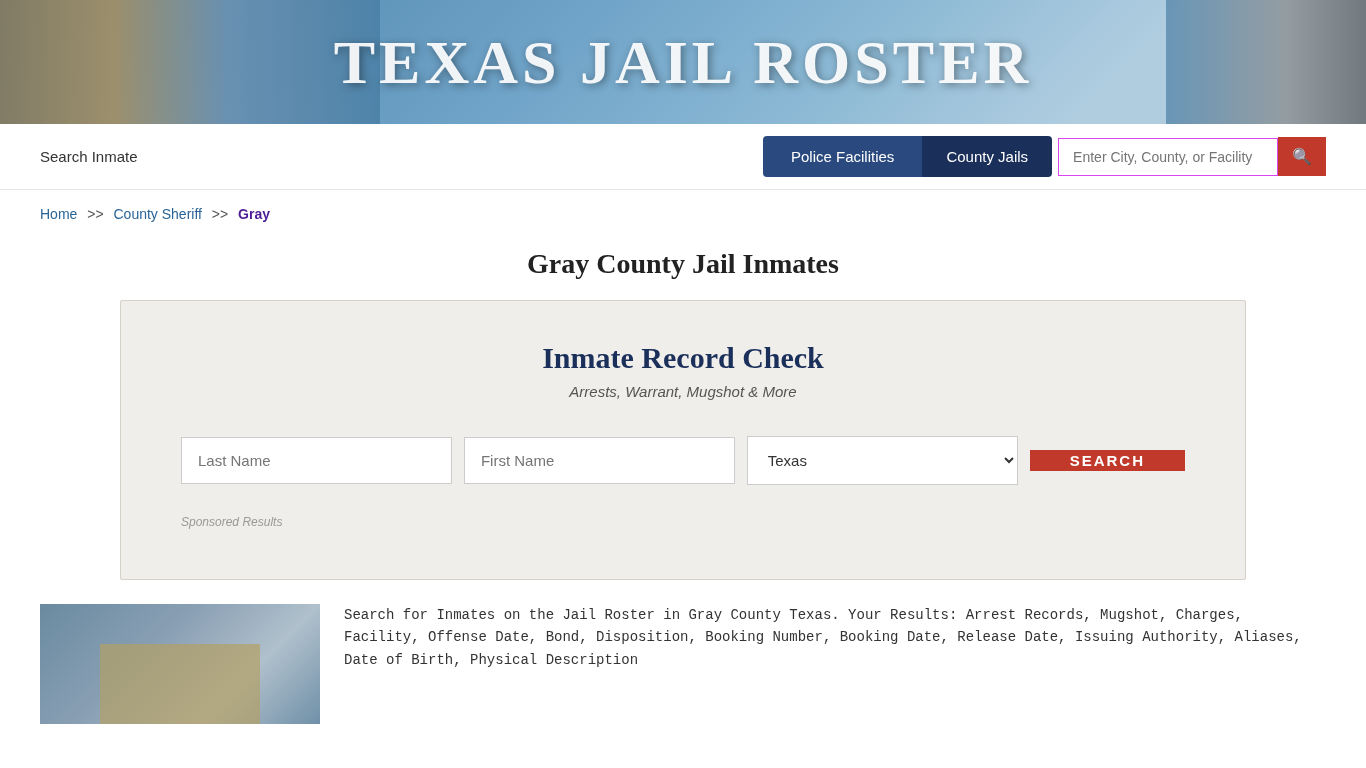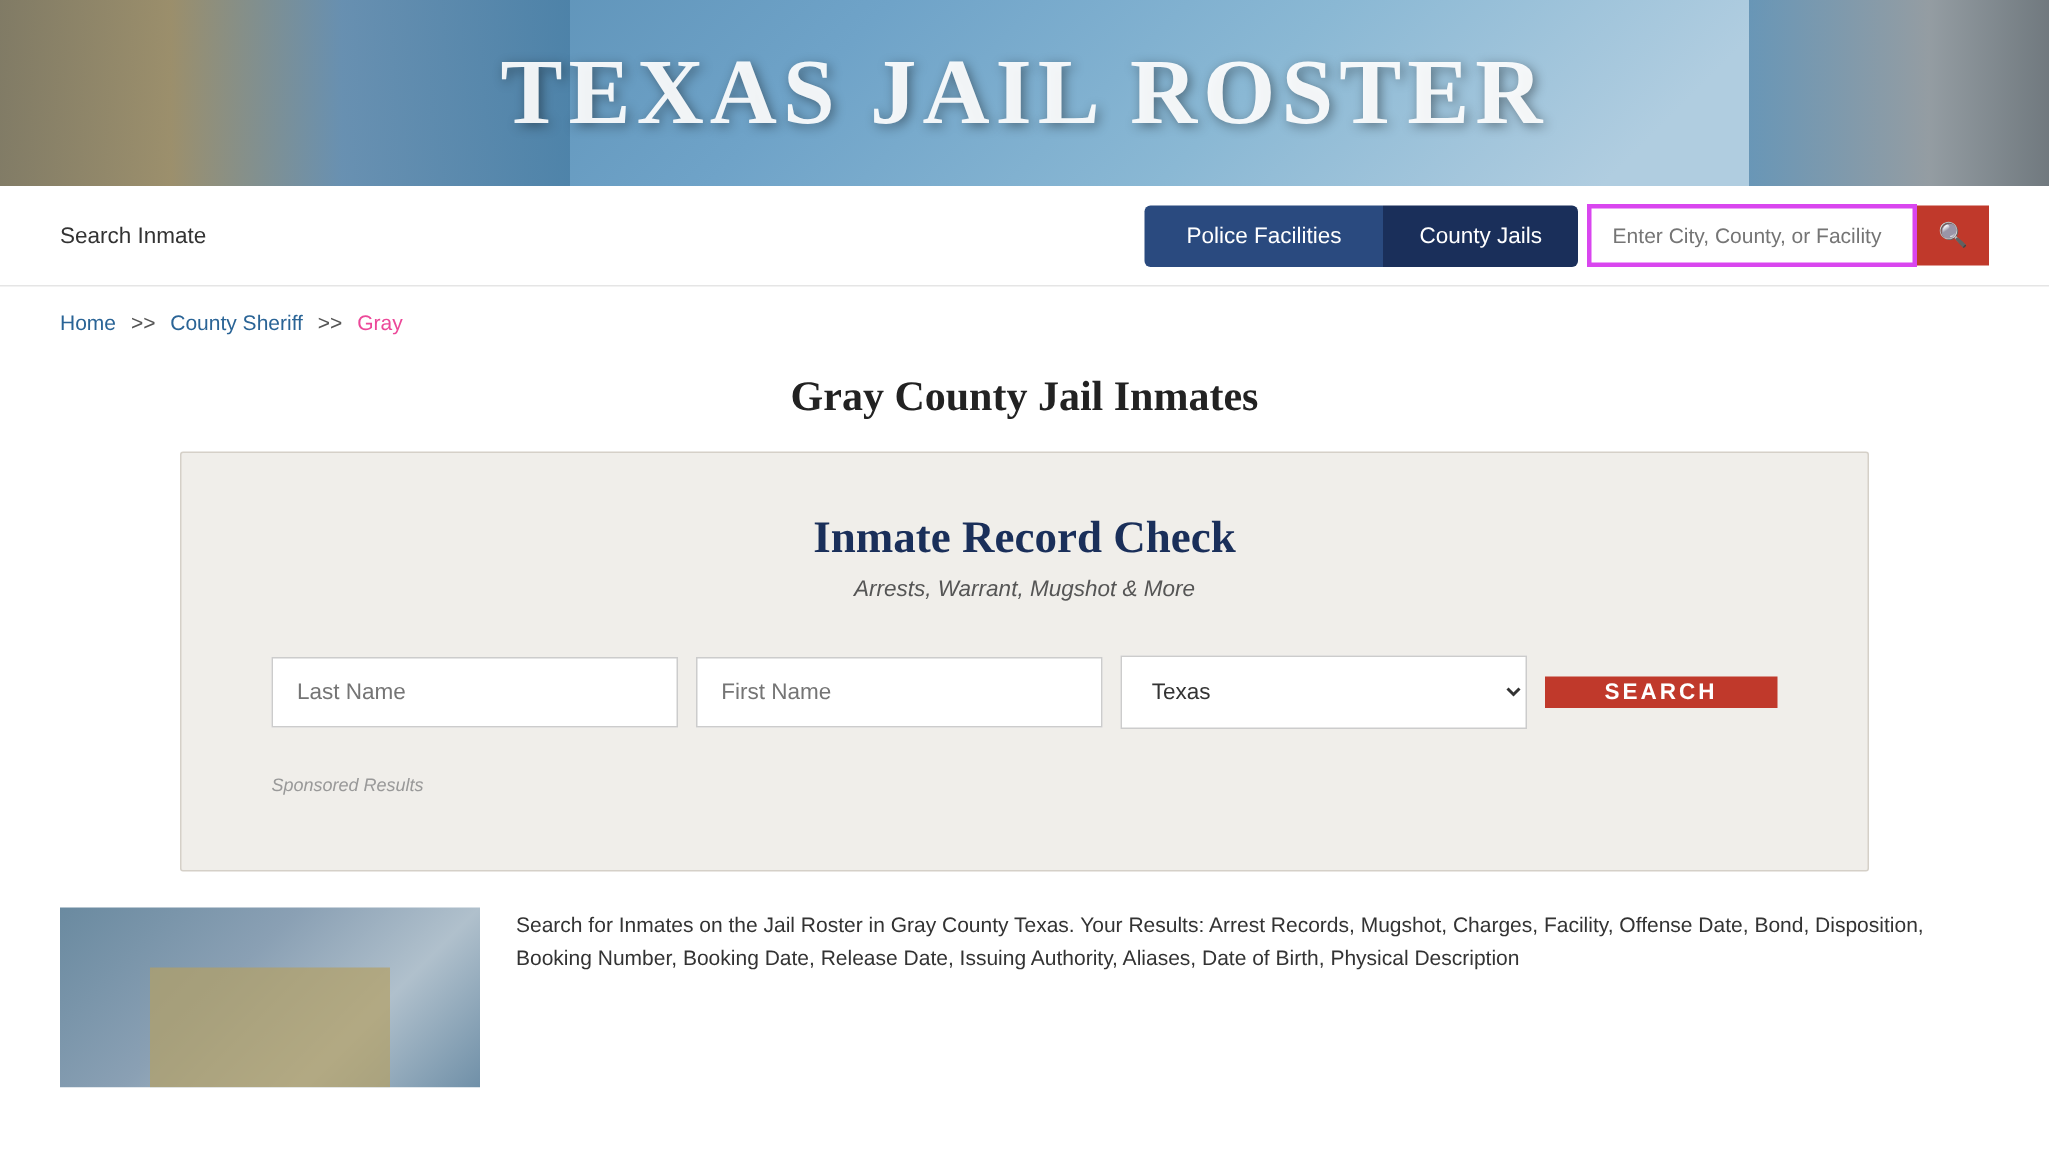--- a/index.html
+++ b/index.html
@@ -80,21 +80,21 @@
       cursor: pointer;
       font-family: Arial, sans-serif;
       border-radius: 0 4px 4px 0;
     }
     .search-facility-wrap {
       display: flex;
       align-items: center;
       margin-left: 6px;
     }
     .search-facility-input {
-      border: 3px solid #d946ef;
+      border: 1px solid #d946ef;
       padding: 10px 14px;
       font-size: 14px;
       width: 220px;
       outline: none;
       font-family: Arial, sans-serif;
       color: #aaa;
     }
     .search-facility-btn {
       background: #c0392b;
       color: #fff;
@@ -112,22 +112,22 @@
     }
     .breadcrumb a {
       color: #2a6496;
       text-decoration: none;
     }
     .breadcrumb .sep {
       color: #555;
       margin: 0 6px;
     }
     .breadcrumb .current {
-      font-weight: normal;
-      color: #ec4899;
+      font-weight: bold;
+      color: #4c1d95;
     }
 
     
     .page-title {
       text-align: center;
       font-family: Georgia, serif;
       font-size: 28px;
       font-weight: bold;
       color: #222;
       margin: 10px 0 20px;
@@ -222,21 +222,21 @@
     .bottom-image .building-shape {
       position: absolute;
       bottom: 0;
       left: 50%;
       transform: translateX(-50%);
       width: 160px;
       height: 80px;
       background: rgba(180,160,100,0.7);
     }
     .bottom-text {
-      font-family: Liberation Sans, sans-serif;
+      font-family: Liberation Mono, monospace;
       font-size: 14px;
       color: #333;
       line-height: 1.6;
     }
   </style>
 </head>
 <body>
 
 <div class="header-banner">
   <div class="capitol-bg"></div>

